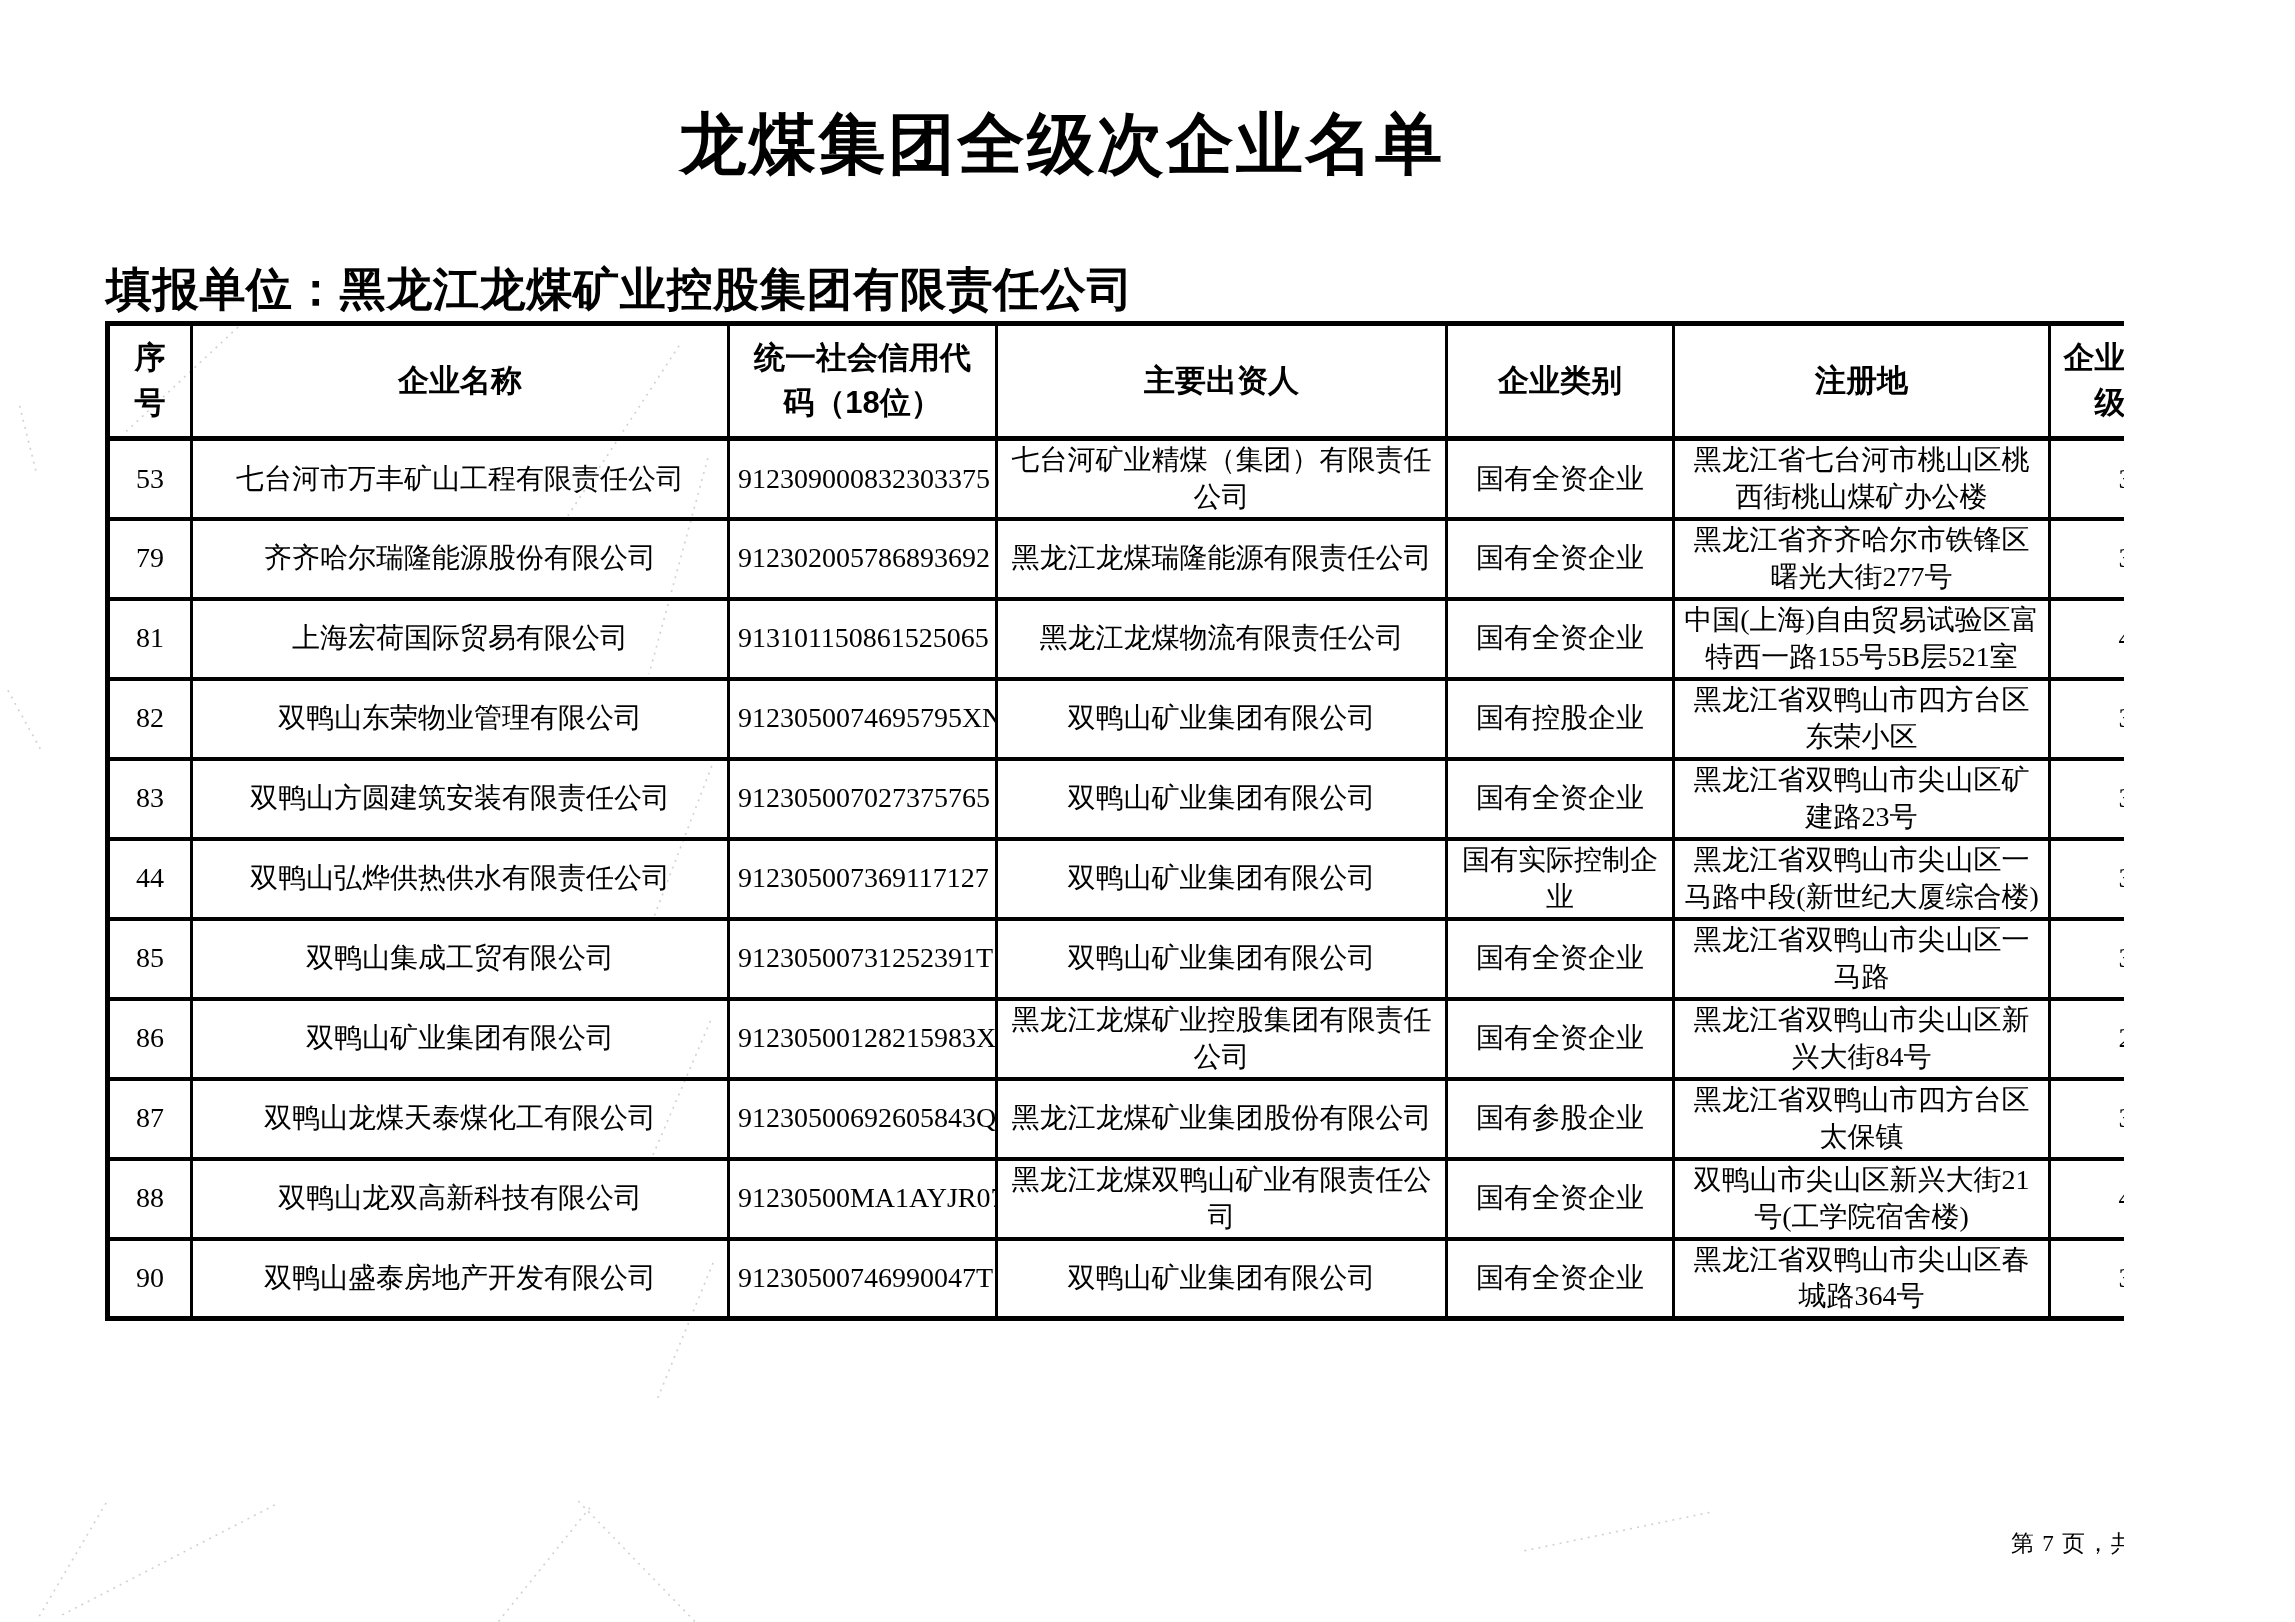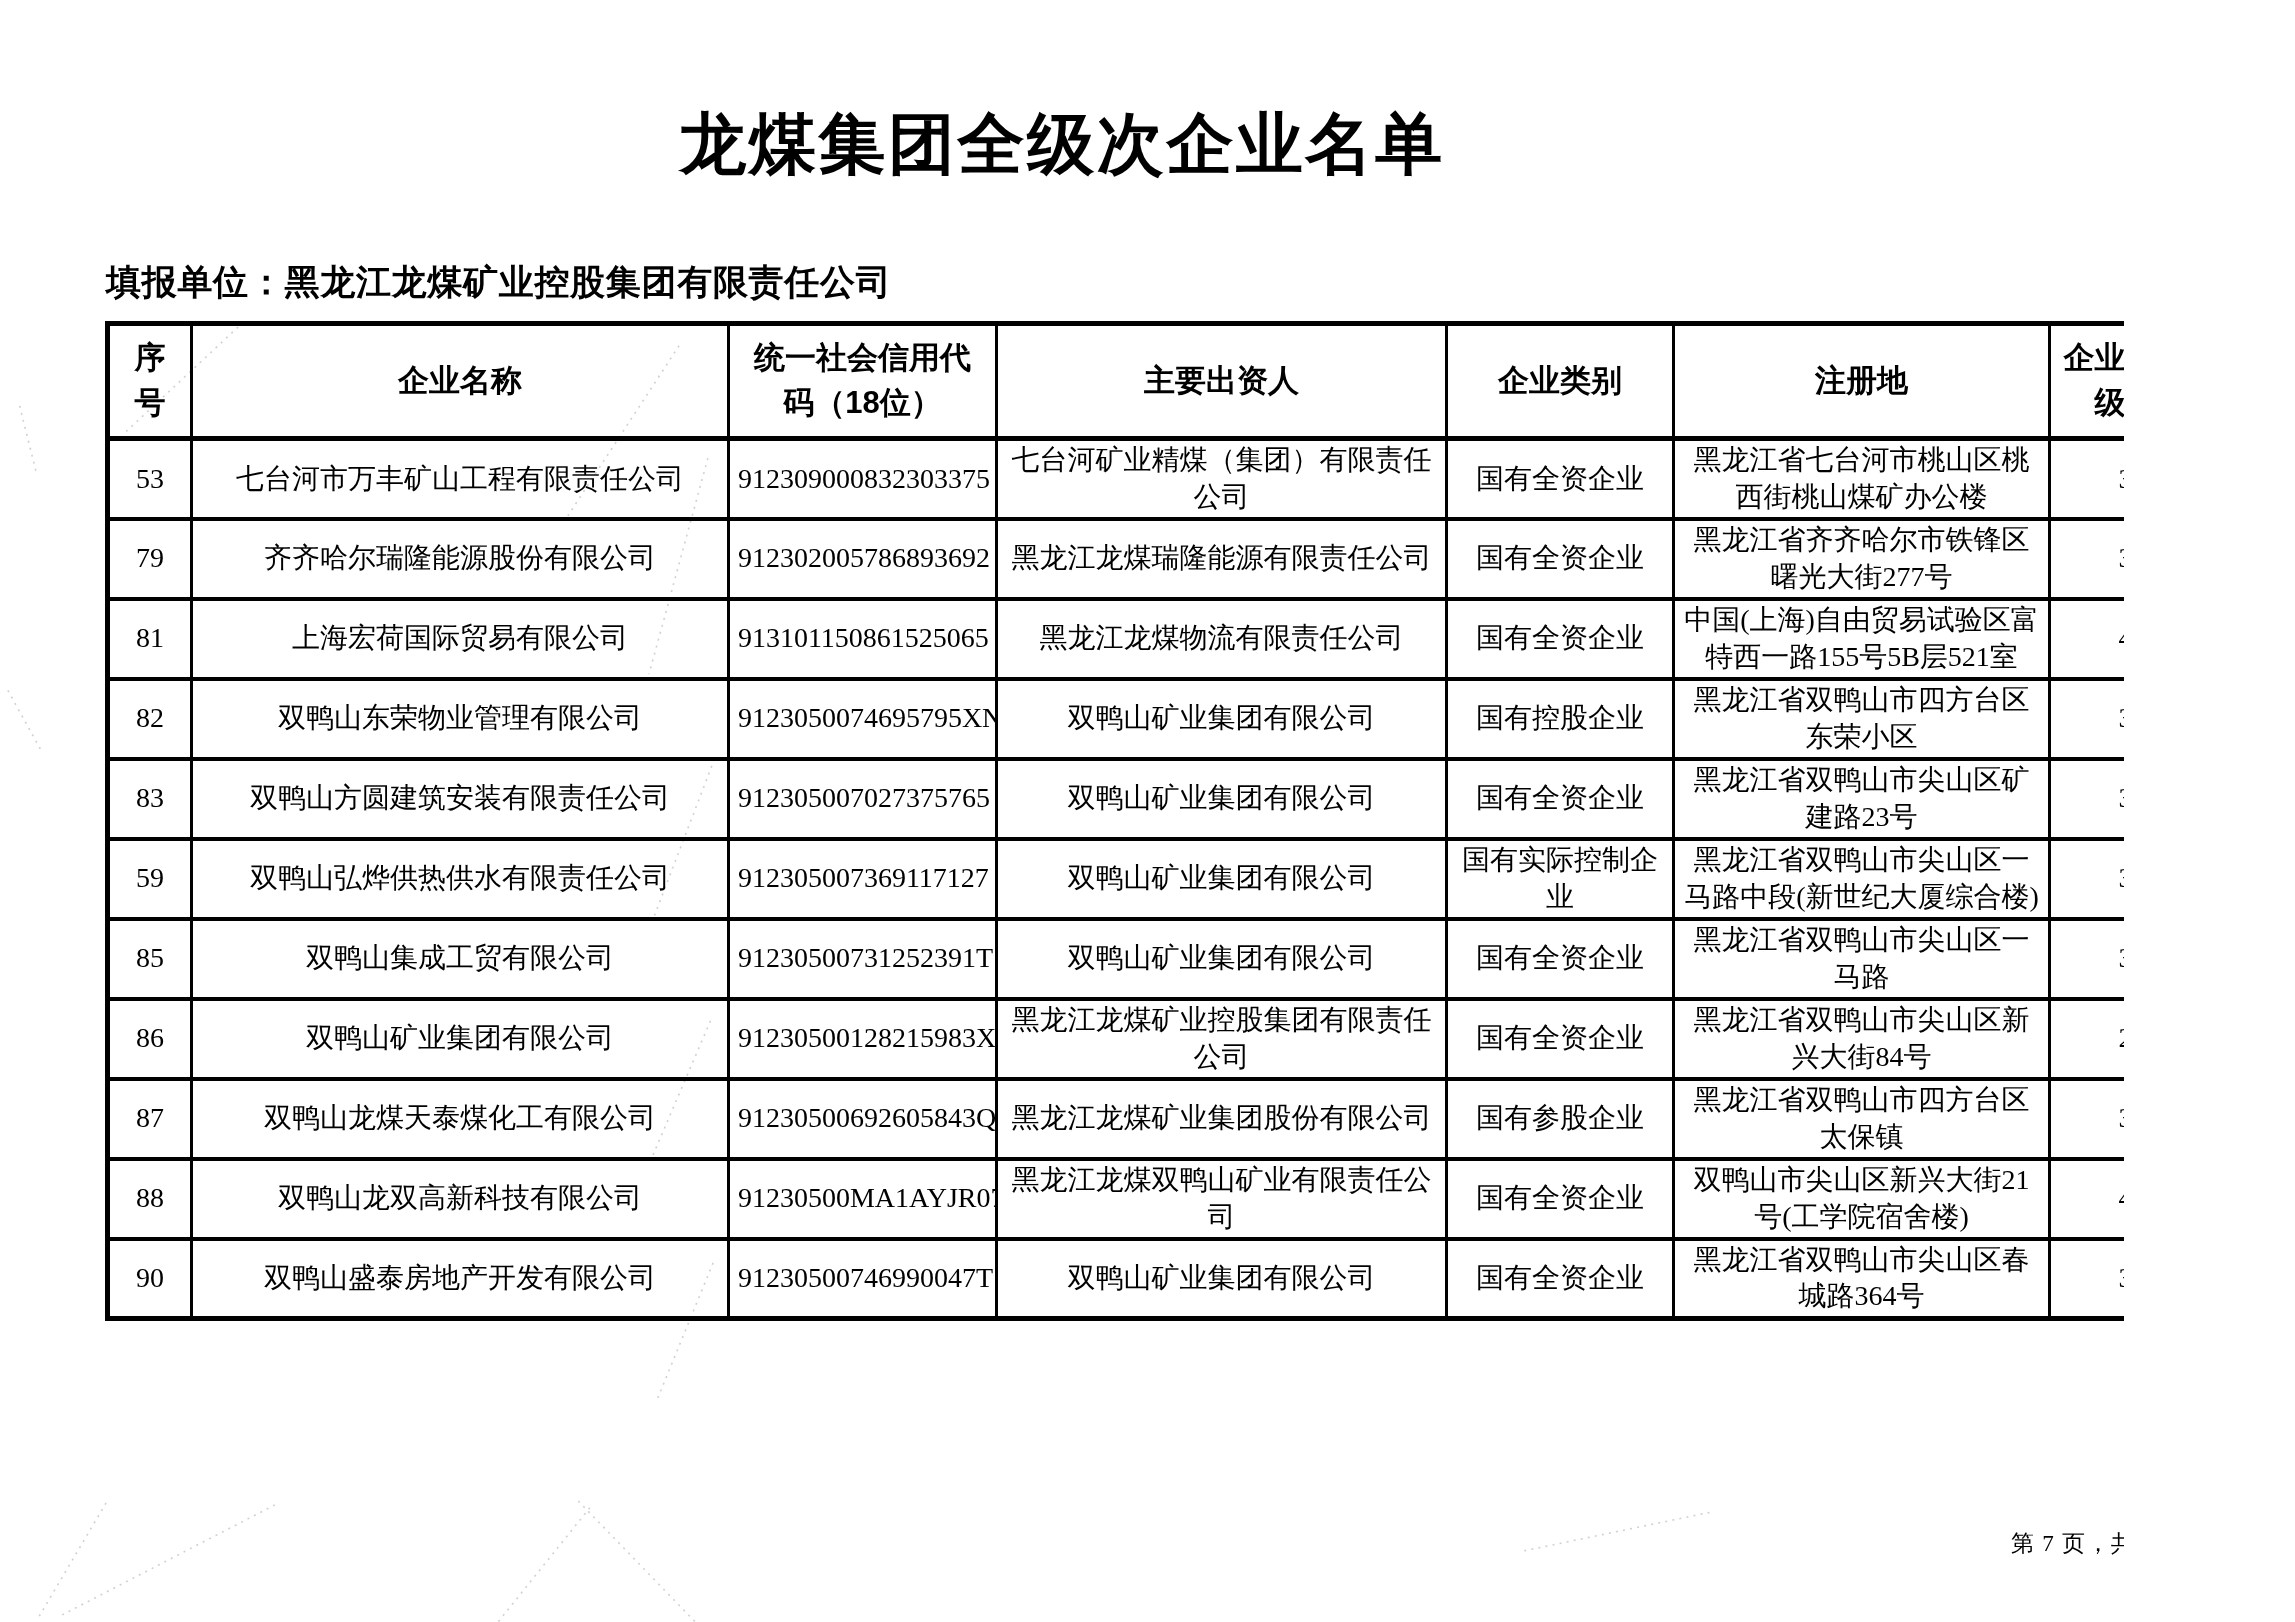--- a/index.html
+++ b/index.html
@@ -31,21 +31,21 @@
     text-align: center;
     font-size: 67px;
     font-weight: bold;
     letter-spacing: 2.6px;
     font-family: "Liberation Serif", serif;
   }
   .filing-unit {
     position: absolute;
     top: 259px;
     left: 106px;
-    font-size: 35px;
+    font-size: 46px;
     font-weight: bold;
     font-family: "Liberation Sans", sans-serif;
     letter-spacing: 0.7px;
   }
   table.enterprise {
     position: absolute;
     top: 321px;
     left: 105px;
     width: 2094px;
     border-collapse: collapse;
@@ -186,21 +186,21 @@
       <tr>
         <td class="c-no">83</td>
         <td class="c-name">双鸭山方圆建筑安装有限责任公司</td>
         <td class="c-code">912305007027375765</td>
         <td class="c-inv">双鸭山矿业集团有限公司</td>
         <td class="c-cat">国有全资企业</td>
         <td class="c-addr">黑龙江省双鸭山市尖山区矿建路23号</td>
         <td class="c-lv">3</td>
       </tr>
       <tr>
-        <td class="c-no">59</td>
+        <td class="c-no">44</td>
         <td class="c-name">双鸭山弘烨供热供水有限责任公司</td>
         <td class="c-code">912305007369117127</td>
         <td class="c-inv">双鸭山矿业集团有限公司</td>
         <td class="c-cat">国有实际控制企业</td>
         <td class="c-addr">黑龙江省双鸭山市尖山区一马路中段(新世纪大厦综合楼)</td>
         <td class="c-lv">3</td>
       </tr>
       <tr>
         <td class="c-no">85</td>
         <td class="c-name">双鸭山集成工贸有限公司</td>

